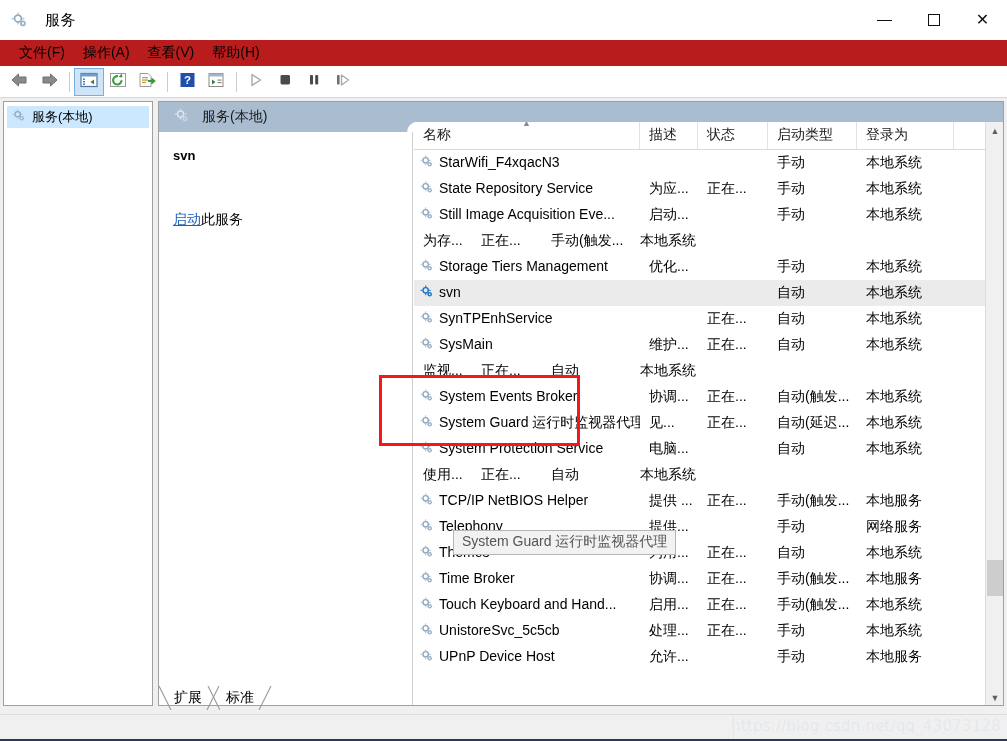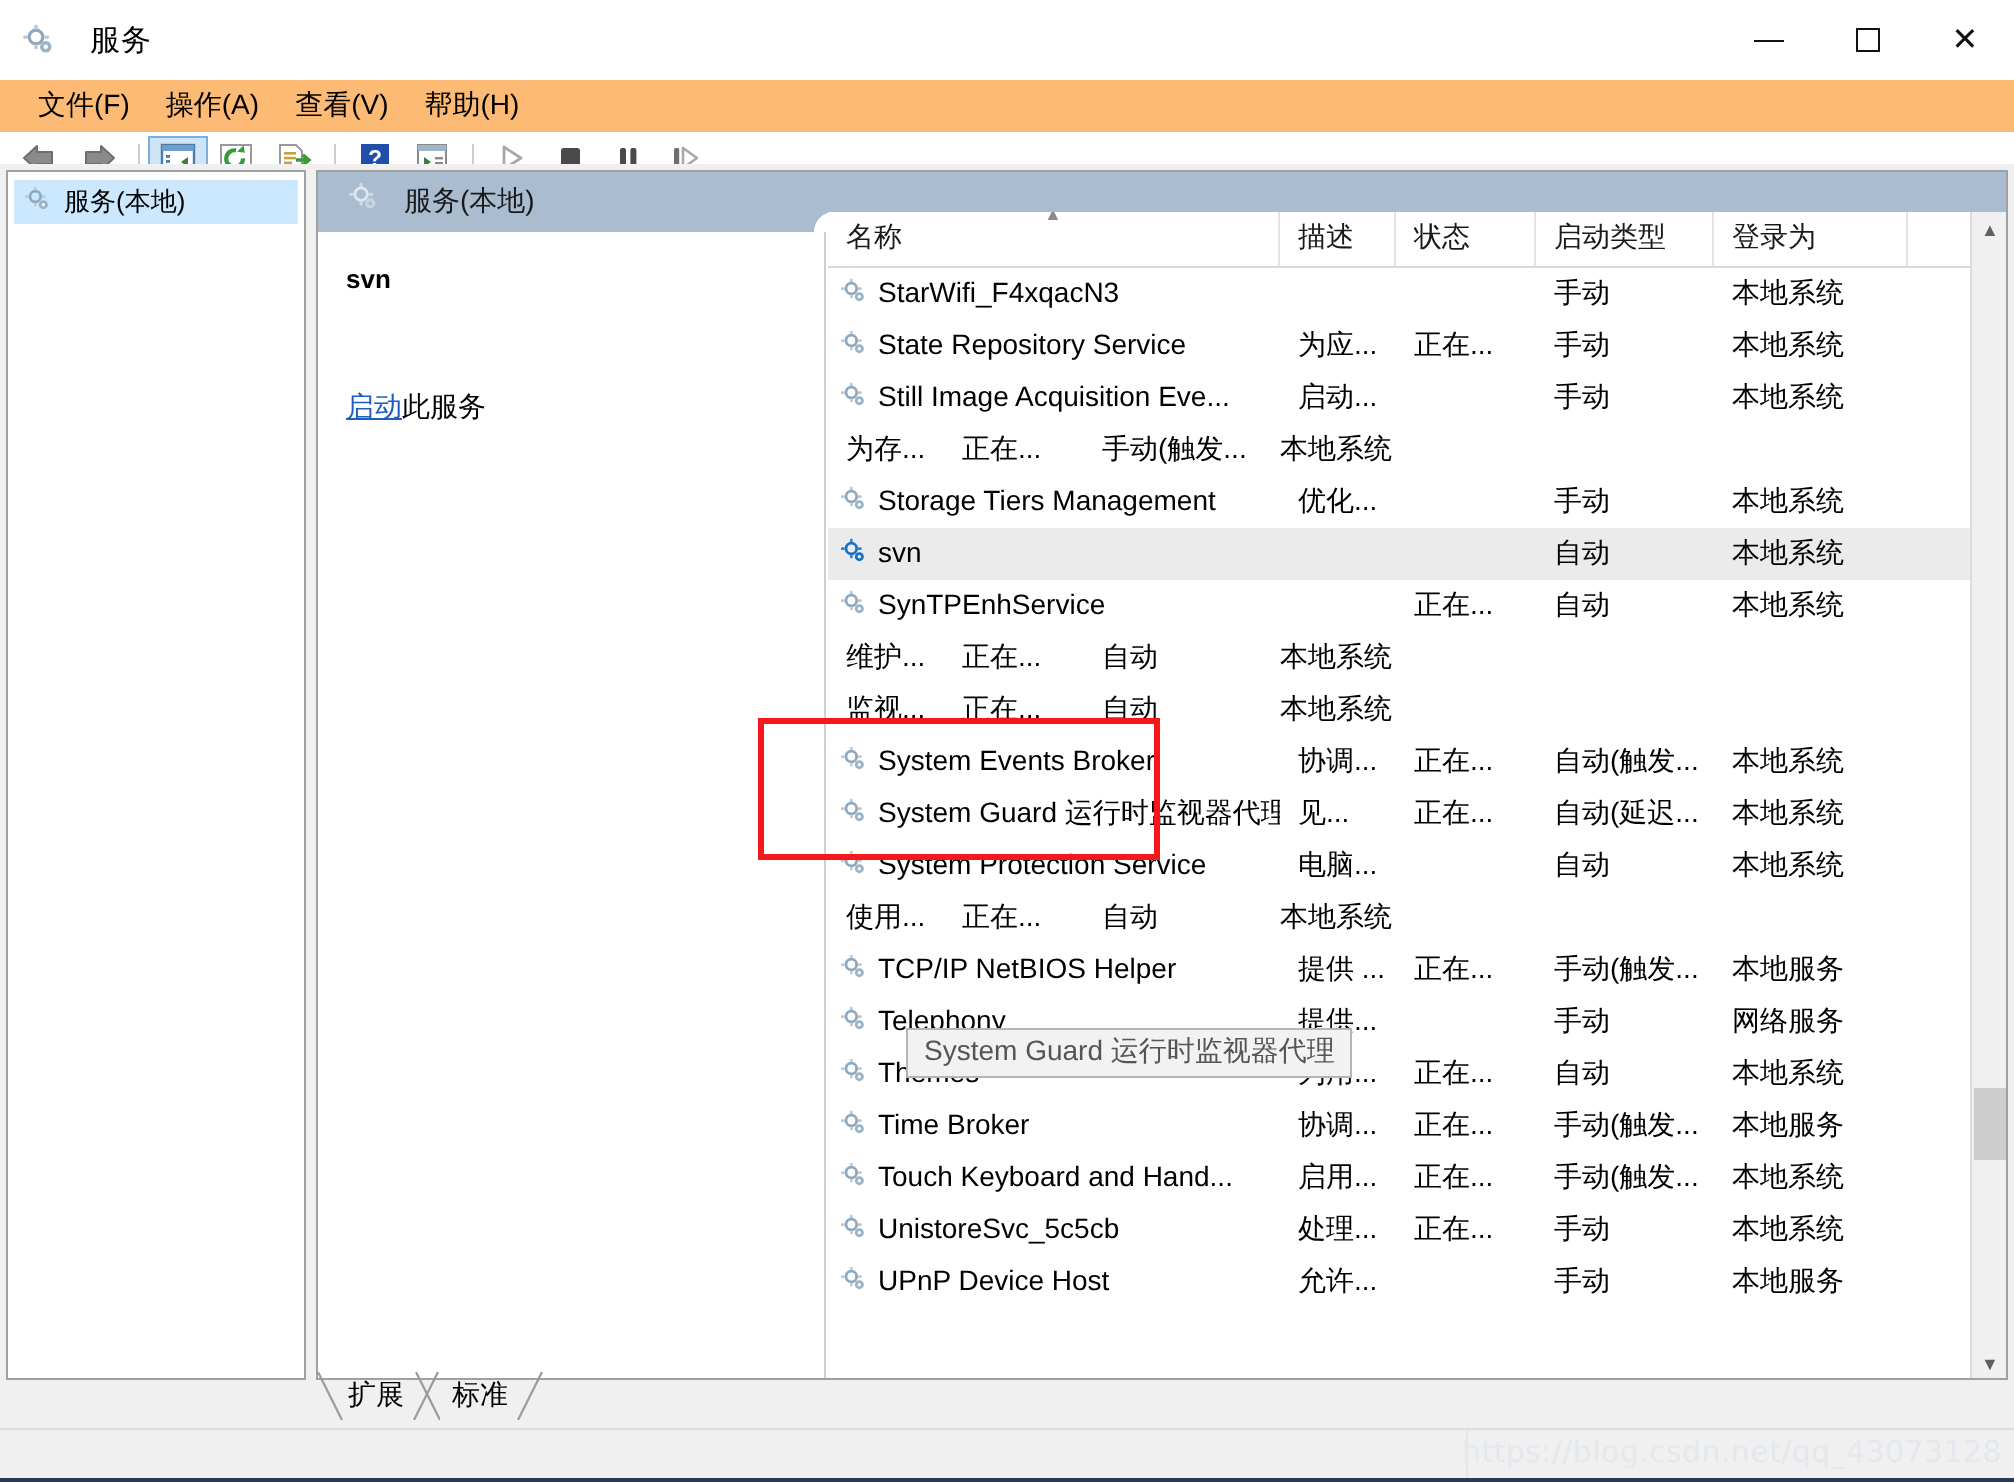--- a/index.html
+++ b/index.html
@@ -40,21 +40,21 @@
     font-size: 13px; color: #111; cursor: default;
   }
   .wb-min { width: 15px; height: 1px; background: #111; }
   .wb-max { width: 12px; height: 12px; border: 1px solid #111; }
   .wb-close { font-size: 16px; line-height: 1; font-family: "DejaVu Sans", sans-serif; }
 
   
   .menubar {
     position: absolute; left: 0; top: 40px;
     width: 1007px; height: 26px;
-    background: #fdba74;
+    background: #b91c1c;
     display: flex; align-items: center;
     padding-left: 10px;
   }
   .menu-item {
     font-size: 14px; color: #000;
     padding: 3px 9px; cursor: default;
   }
 
   
   .toolbar {
@@ -70,21 +70,21 @@
     display: flex; align-items: center; justify-content: center;
     cursor: default; margin-right: 1px;
   }
   .tb-btn.active { background: #cfe4f7; outline: 1px solid #7aafd9; }
   .tb-sep {
     width: 1px; height: 20px; background: #cccccc; margin: 0 5px;
   }
 
   
   .body-area {
-    position: absolute; left: 0; top: 82px;
+    position: absolute; left: 0; top: 98px;
     width: 1007px; height: 616px;
     background: #f0f0f0;
   }
   .left-pane {
     position: absolute; left: 3px; top: 3px;
     width: 150px; height: 605px;
     background: #ffffff;
     border: 1px solid #a0a0a0;
     overflow: hidden;
   }
@@ -638,20 +638,34 @@
                     <circle cx="12.8" cy="12.4" r="1" fill="#ffffff"></circle>
                   </svg></span>
                 <span class="nm">SynTPEnhService</span>
               </div>
               <div class="cell desc"></div>
               <div class="cell state">正在...</div>
               <div class="cell start">自动</div>
               <div class="cell logon">本地系统</div>
             </div>
             <div class="row">
+              <div class="cell name">
+                <span><svg width="15" height="15" viewBox="0 0 18 18">
+                    <circle cx="8" cy="7.5" r="3.2" fill="none" stroke="#8fa8bd" stroke-width="1.7"></circle>
+                    <g fill="#b8c9d8">
+                      <rect x="7.2" y="1.6" width="1.6" height="2.2" rx=".5"></rect>
+                      <rect x="7.2" y="11.2" width="1.6" height="2.2" rx=".5"></rect>
+                      <rect x="1.8" y="6.8" width="2.2" height="1.6" rx=".5"></rect>
+                      <rect x="12.0" y="6.8" width="2.2" height="1.6" rx=".5"></rect>
+                    </g>
+                    <circle cx="12.8" cy="12.4" r="2.7" fill="#9db4c7"></circle>
+                    <circle cx="12.8" cy="12.4" r="1" fill="#ffffff"></circle>
+                  </svg></span>
+                <span class="nm">SysMain</span>
+              </div>
               <div class="cell desc">维护...</div>
               <div class="cell state">正在...</div>
               <div class="cell start">自动</div>
               <div class="cell logon">本地系统</div>
             </div>
             <div class="row">
               <div class="cell desc">监视...</div>
               <div class="cell state">正在...</div>
               <div class="cell start">自动</div>
               <div class="cell logon">本地系统</div>

